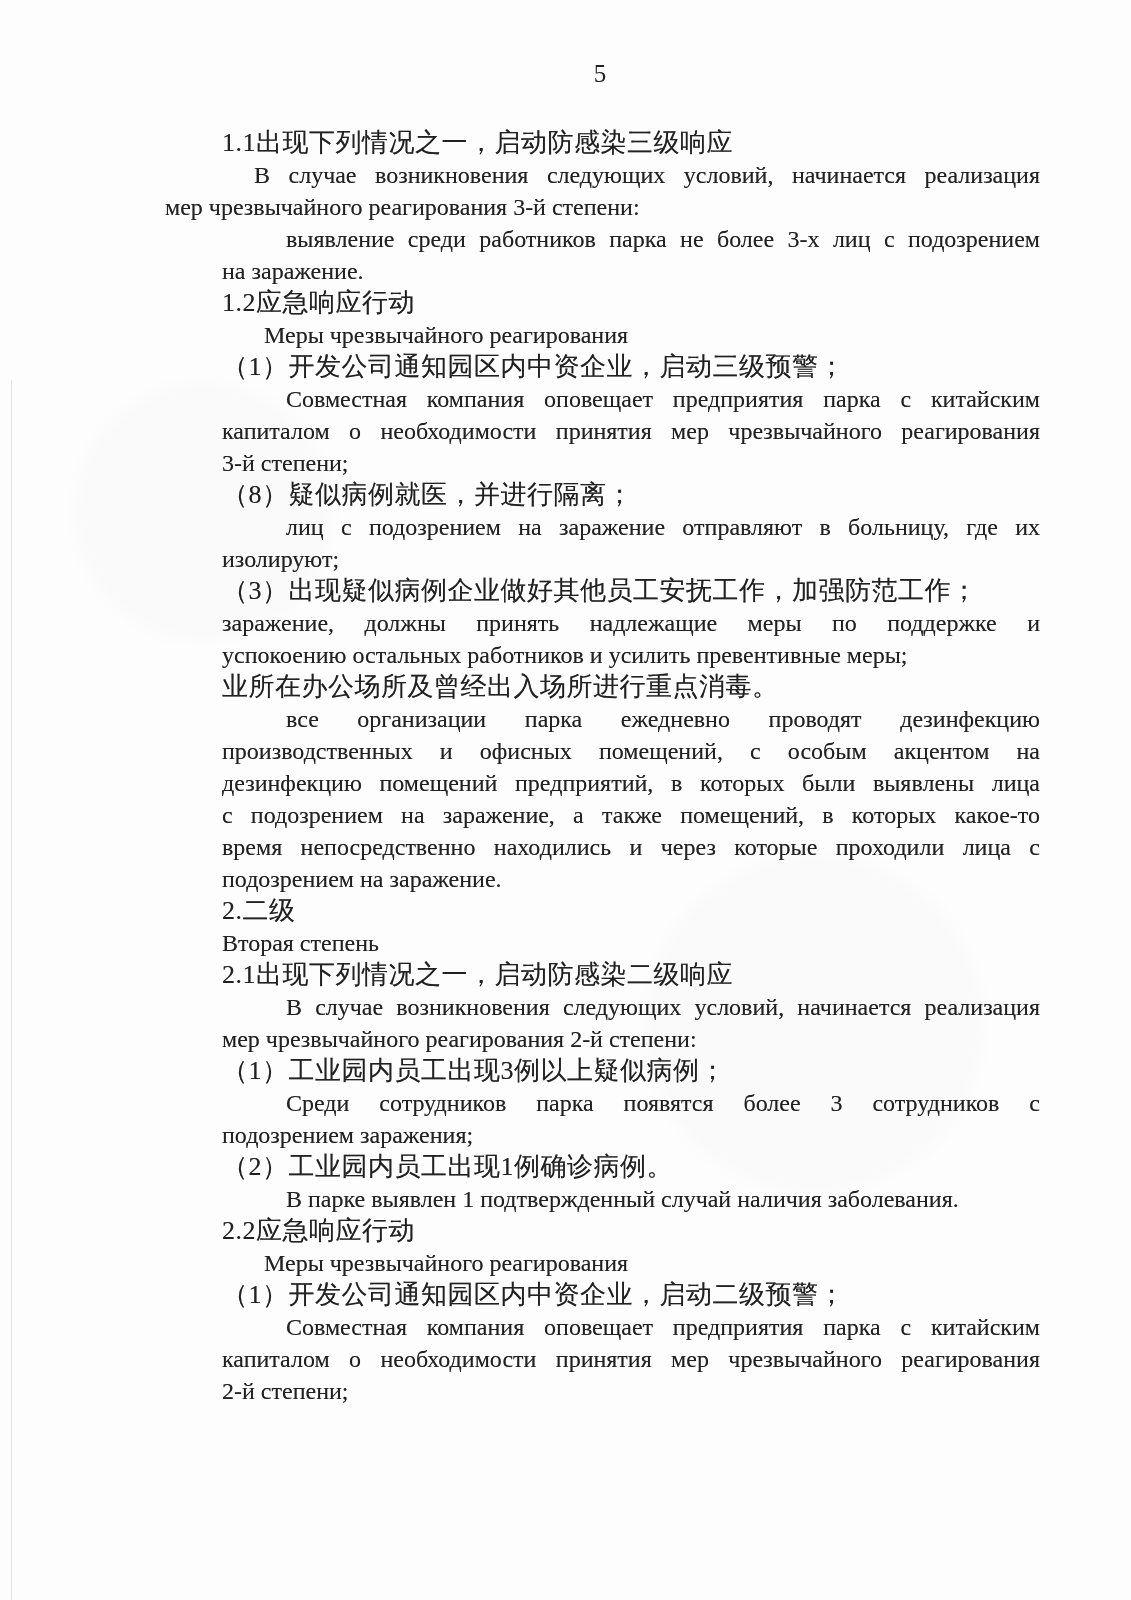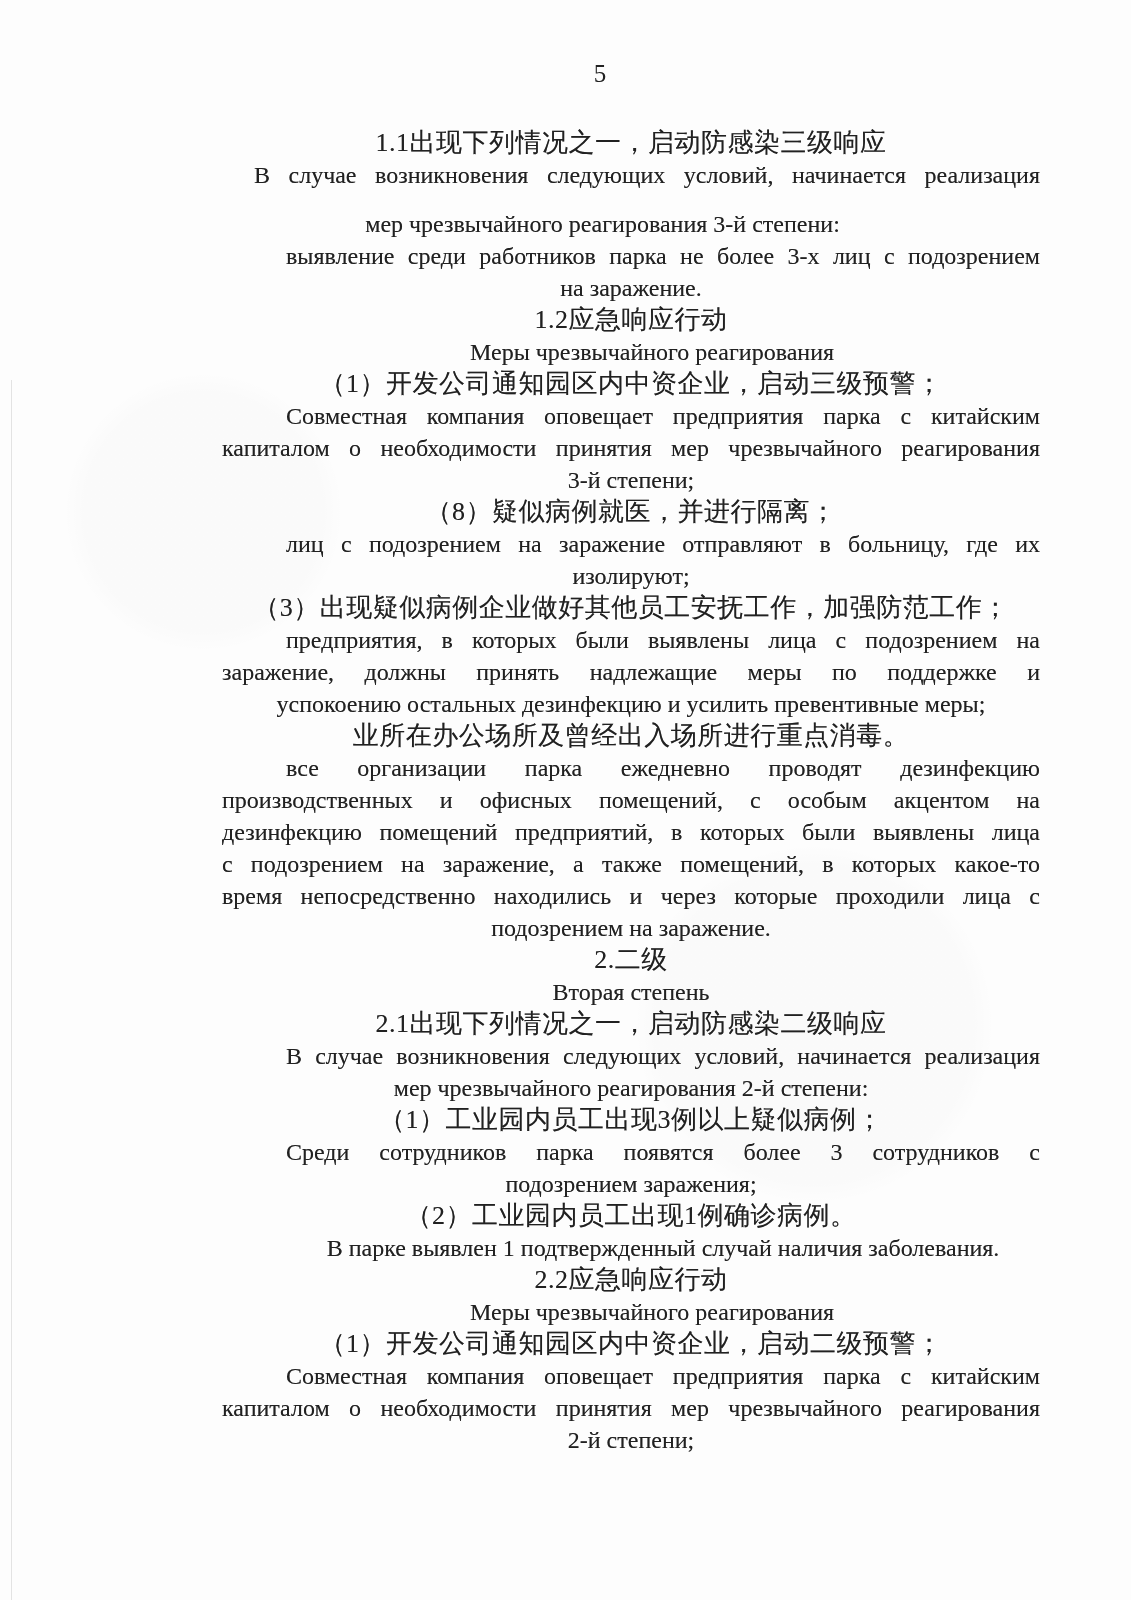--- a/index.html
+++ b/index.html
@@ -41,35 +41,34 @@
     top: 127px;
     width: 818px;
   }
   .ln {
     display: block;
     height: 32px;
     line-height: 32px;
     font-size: 24px;
     white-space: normal;
     overflow: hidden;
-    text-align: center;
+    text-align: left;
     color: #212121;
     text-shadow: 0 0 0.6px rgba(30,30,30,0.45);
   }
   .zh {
     font-size: 26px;
     letter-spacing: 0.5px;
   }
   .just {
     text-align: justify;
     text-align-last: justify;
   }
   .out {
     margin-left: -57px;   
-    margin-top: 17px;
   }
   .ind-ru {
     text-indent: 64px;    
   }
   .ind-a {
     text-indent: 32px;    
   }
   .ind-m {
     text-indent: 42px;    
     font-family: Liberation Serif, serif;
@@ -91,23 +90,22 @@
   <div class="ln zh">1.2应急响应行动</div>
   <div class="ln ind-m">Меры чрезвычайного реагирования</div>
   <div class="ln zh">（1）开发公司通知园区内中资企业，启动三级预警；</div>
   <div class="ln ind-ru just">Совместная компания оповещает предприятия парка с китайским</div>
   <div class="ln just">капиталом о необходимости принятия мер чрезвычайного реагирования</div>
   <div class="ln">3-й степени;</div>
   <div class="ln zh">（8）疑似病例就医，并进行隔离；</div>
   <div class="ln ind-ru just">лиц с подозрением на заражение отправляют в больницу, где их</div>
   <div class="ln">изолируют;</div>
   <div class="ln zh">（3）出现疑似病例企业做好其他员工安抚工作，加强防范工作；</div>
-  <div class="ln ind-ru just">предприятия, в которых были выявлены лица с подозрением на</div>
   <div class="ln just">заражение, должны принять надлежащие меры по поддержке и</div>
-  <div class="ln">успокоению остальных дезинфекцию и усилить превентивные меры;</div>
+  <div class="ln">успокоению остальных работников и усилить превентивные меры;</div>
   <div class="ln zh">业所在办公场所及曾经出入场所进行重点消毒。</div>
   <div class="ln ind-ru just">все организации парка ежедневно проводят дезинфекцию</div>
   <div class="ln just">производственных и офисных помещений, с особым акцентом на</div>
   <div class="ln just">дезинфекцию помещений предприятий, в которых были выявлены лица</div>
   <div class="ln just">с подозрением на заражение, а также помещений, в которых какое-то</div>
   <div class="ln just">время непосредственно находились и через которые проходили лица с</div>
   <div class="ln">подозрением на заражение.</div>
   <div class="ln zh">2.二级</div>
   <div class="ln">Вторая степень</div>
   <div class="ln zh">2.1出现下列情况之一，启动防感染二级响应</div>

